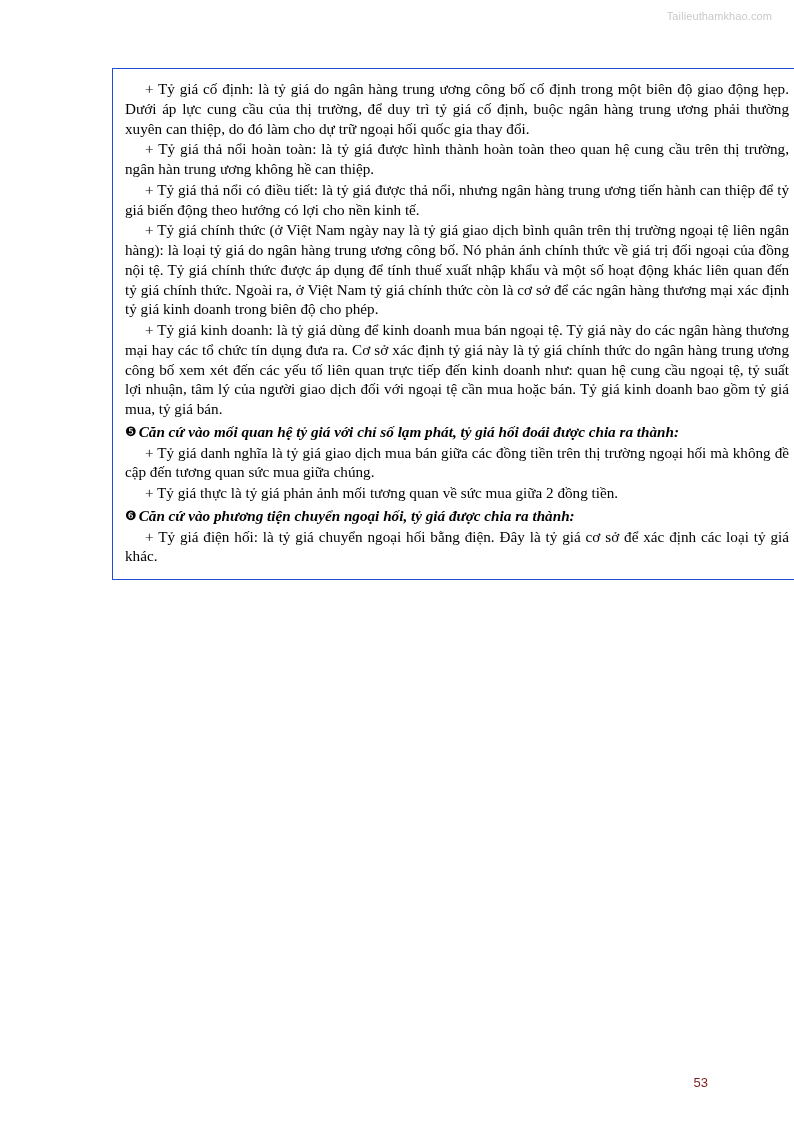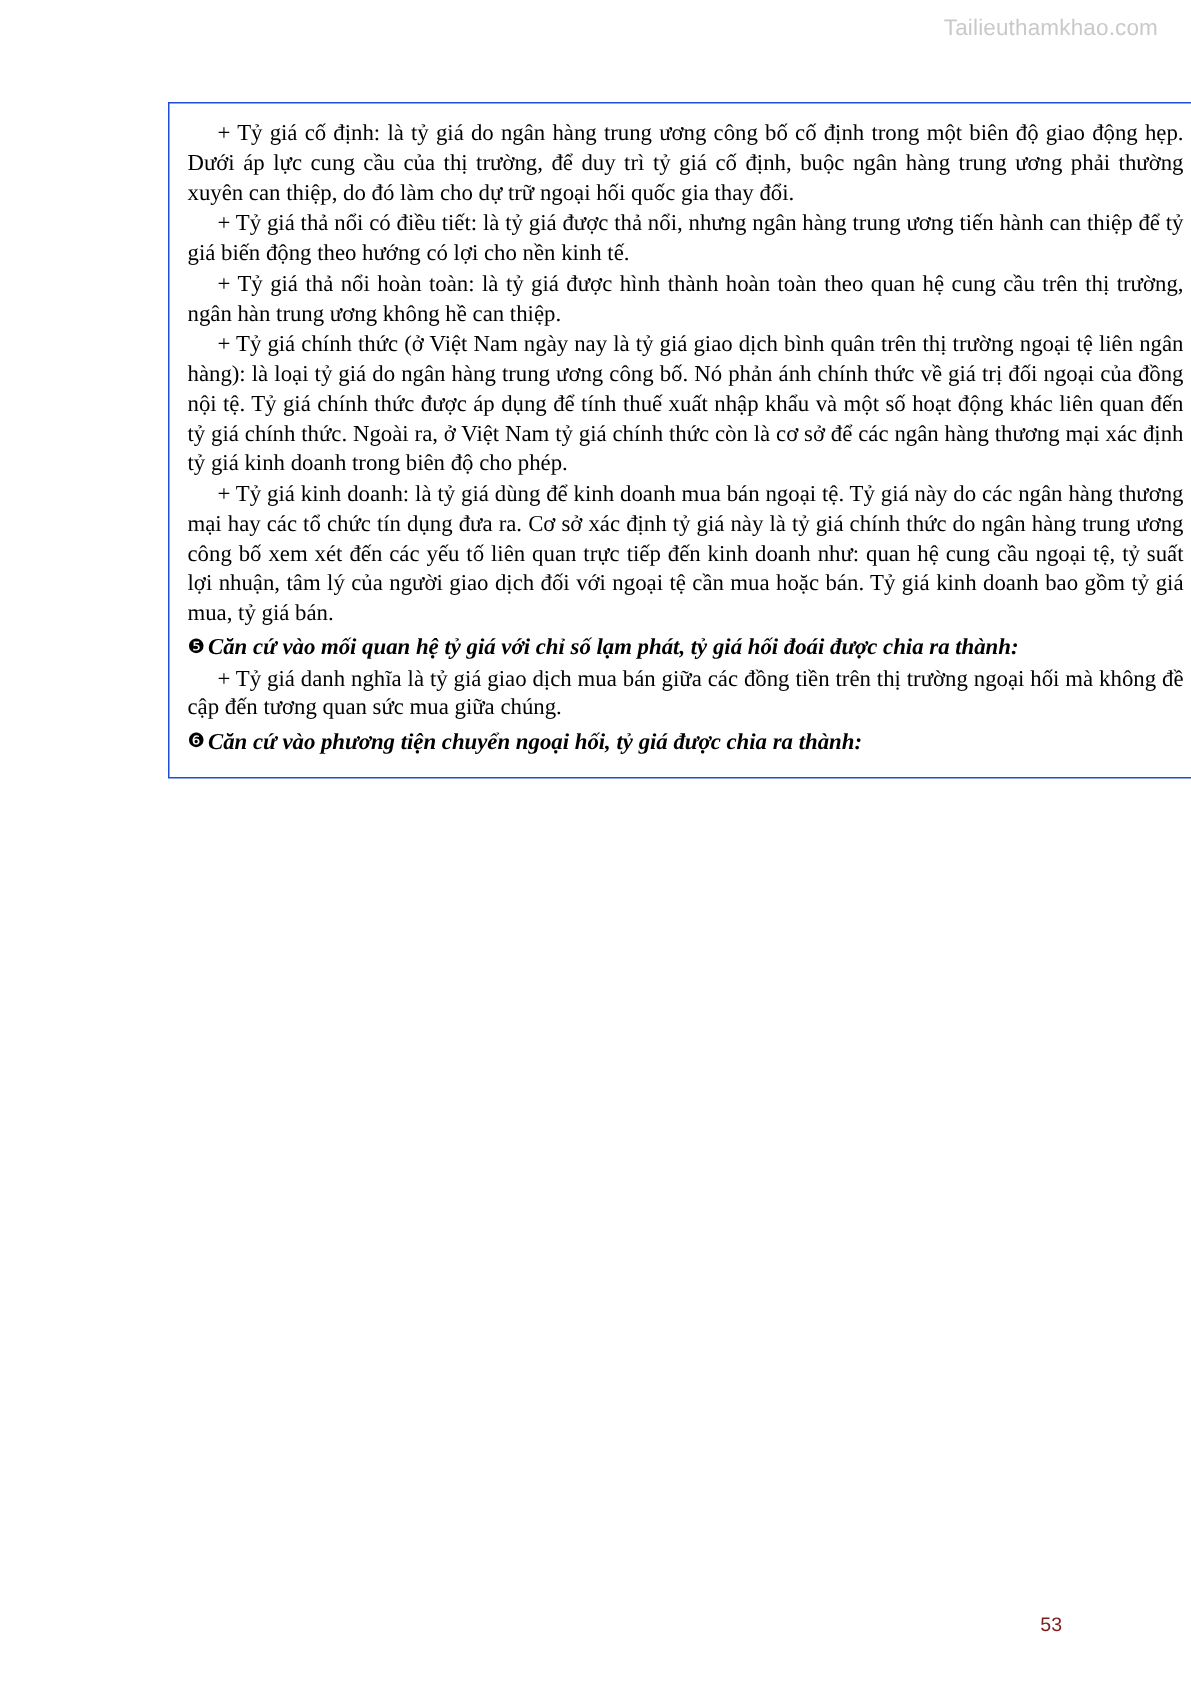--- a/index.html
+++ b/index.html
@@ -16,21 +16,21 @@
   }
   .page {
     position: absolute;
     inset: 0;
   }
   .watermark {
     position: absolute;
     top: 10px;
     right: 22px;
     font-family: "Liberation Sans", sans-serif;
-    font-size: 15px;
+    font-size: 11px;
     color: #c9c9c9;
     letter-spacing: 0.1px;
   }
   .content-box {
     position: absolute;
     left: 112px;
     top: 68px;
     width: 690px;
     border: 1px solid #1d4ed8;
     box-sizing: border-box;
@@ -71,24 +71,26 @@
 </style>
 </head>
 <body>
 
 <div class="page">
 
   <div class="watermark">Tailieuthamkhao.com</div>
 
   <div class="content-box">
     <p class="indent">+ Tỷ giá cố định: là tỷ giá do ngân hàng trung ương công bố cố định trong một biên độ giao động hẹp. Dưới áp lực cung cầu của thị trường, để duy trì tỷ giá cố định, buộc ngân hàng trung ương phải thường xuyên can thiệp, do đó làm cho dự trữ ngoại hối quốc gia thay đổi.</p>
+    <p class="indent">+ Tỷ giá thả nổi hoàn toàn: là tỷ giá được hình thành hoàn toàn theo quan hệ cung cầu trên thị trường, ngân hàn trung ương không hề can thiệp.</p>
     <p class="indent">+ Tỷ giá thả nổi có điều tiết: là tỷ giá được thả nổi, nhưng ngân hàng trung ương tiến hành can thiệp để tỷ giá biến động theo hướng có lợi cho nền kinh tế.</p>
-    <p class="indent">+ Tỷ giá thả nổi hoàn toàn: là tỷ giá được hình thành hoàn toàn theo quan hệ cung cầu trên thị trường, ngân hàn trung ương không hề can thiệp.</p>
     <p class="indent">+ Tỷ giá chính thức (ở Việt Nam ngày nay là tỷ giá giao dịch bình quân trên thị trường ngoại tệ liên ngân hàng): là loại tỷ giá do ngân hàng trung ương công bố. Nó phản ánh chính thức về giá trị đối ngoại của đồng nội tệ. Tỷ giá chính thức được áp dụng để tính thuế xuất nhập khẩu và một số hoạt động khác liên quan đến tỷ giá chính thức. Ngoài ra, ở Việt Nam tỷ giá chính thức còn là cơ sở để các ngân hàng thương mại xác định tỷ giá kinh doanh trong biên độ cho phép.</p>
     <p class="indent">+ Tỷ giá kinh doanh: là tỷ giá dùng để kinh doanh mua bán ngoại tệ. Tỷ giá này do các ngân hàng thương mại hay các tổ chức tín dụng đưa ra. Cơ sở xác định tỷ giá này là tỷ giá chính thức do ngân hàng trung ương công bố xem xét đến các yếu tố liên quan trực tiếp đến kinh doanh như: quan hệ cung cầu ngoại tệ, tỷ suất lợi nhuận, tâm lý của người giao dịch đối với ngoại tệ cần mua hoặc bán. Tỷ giá kinh doanh bao gồm tỷ giá mua, tỷ giá bán.</p>
     <p class="heading"><span class="bullet-mark">❺</span><span>Căn cứ vào mối quan hệ tỷ giá với chỉ số lạm phát, tỷ giá hối đoái được chia ra thành:</span></p>
     <p class="indent">+ Tỷ giá danh nghĩa là tỷ giá giao dịch mua bán giữa các đồng tiền trên thị trường ngoại hối mà không đề cập đến tương quan sức mua giữa chúng.</p>
+    <p class="indent">+ Tỷ giá thực là tỷ giá phản ảnh mối tương quan về sức mua giữa 2 đồng tiền.</p>
     <p class="heading"><span class="bullet-mark">❻</span><span>Căn cứ vào phương tiện chuyển ngoại hối, tỷ giá được chia ra thành:</span></p>
+    <p class="indent">+ Tỷ giá điện hối: là tỷ giá chuyển ngoại hối bằng điện. Đây là tỷ giá cơ sở để xác định các loại tỷ giá khác.</p>
   </div>
 
   <div class="page-number">53</div>
 
 </div>
 
 </body></html>

